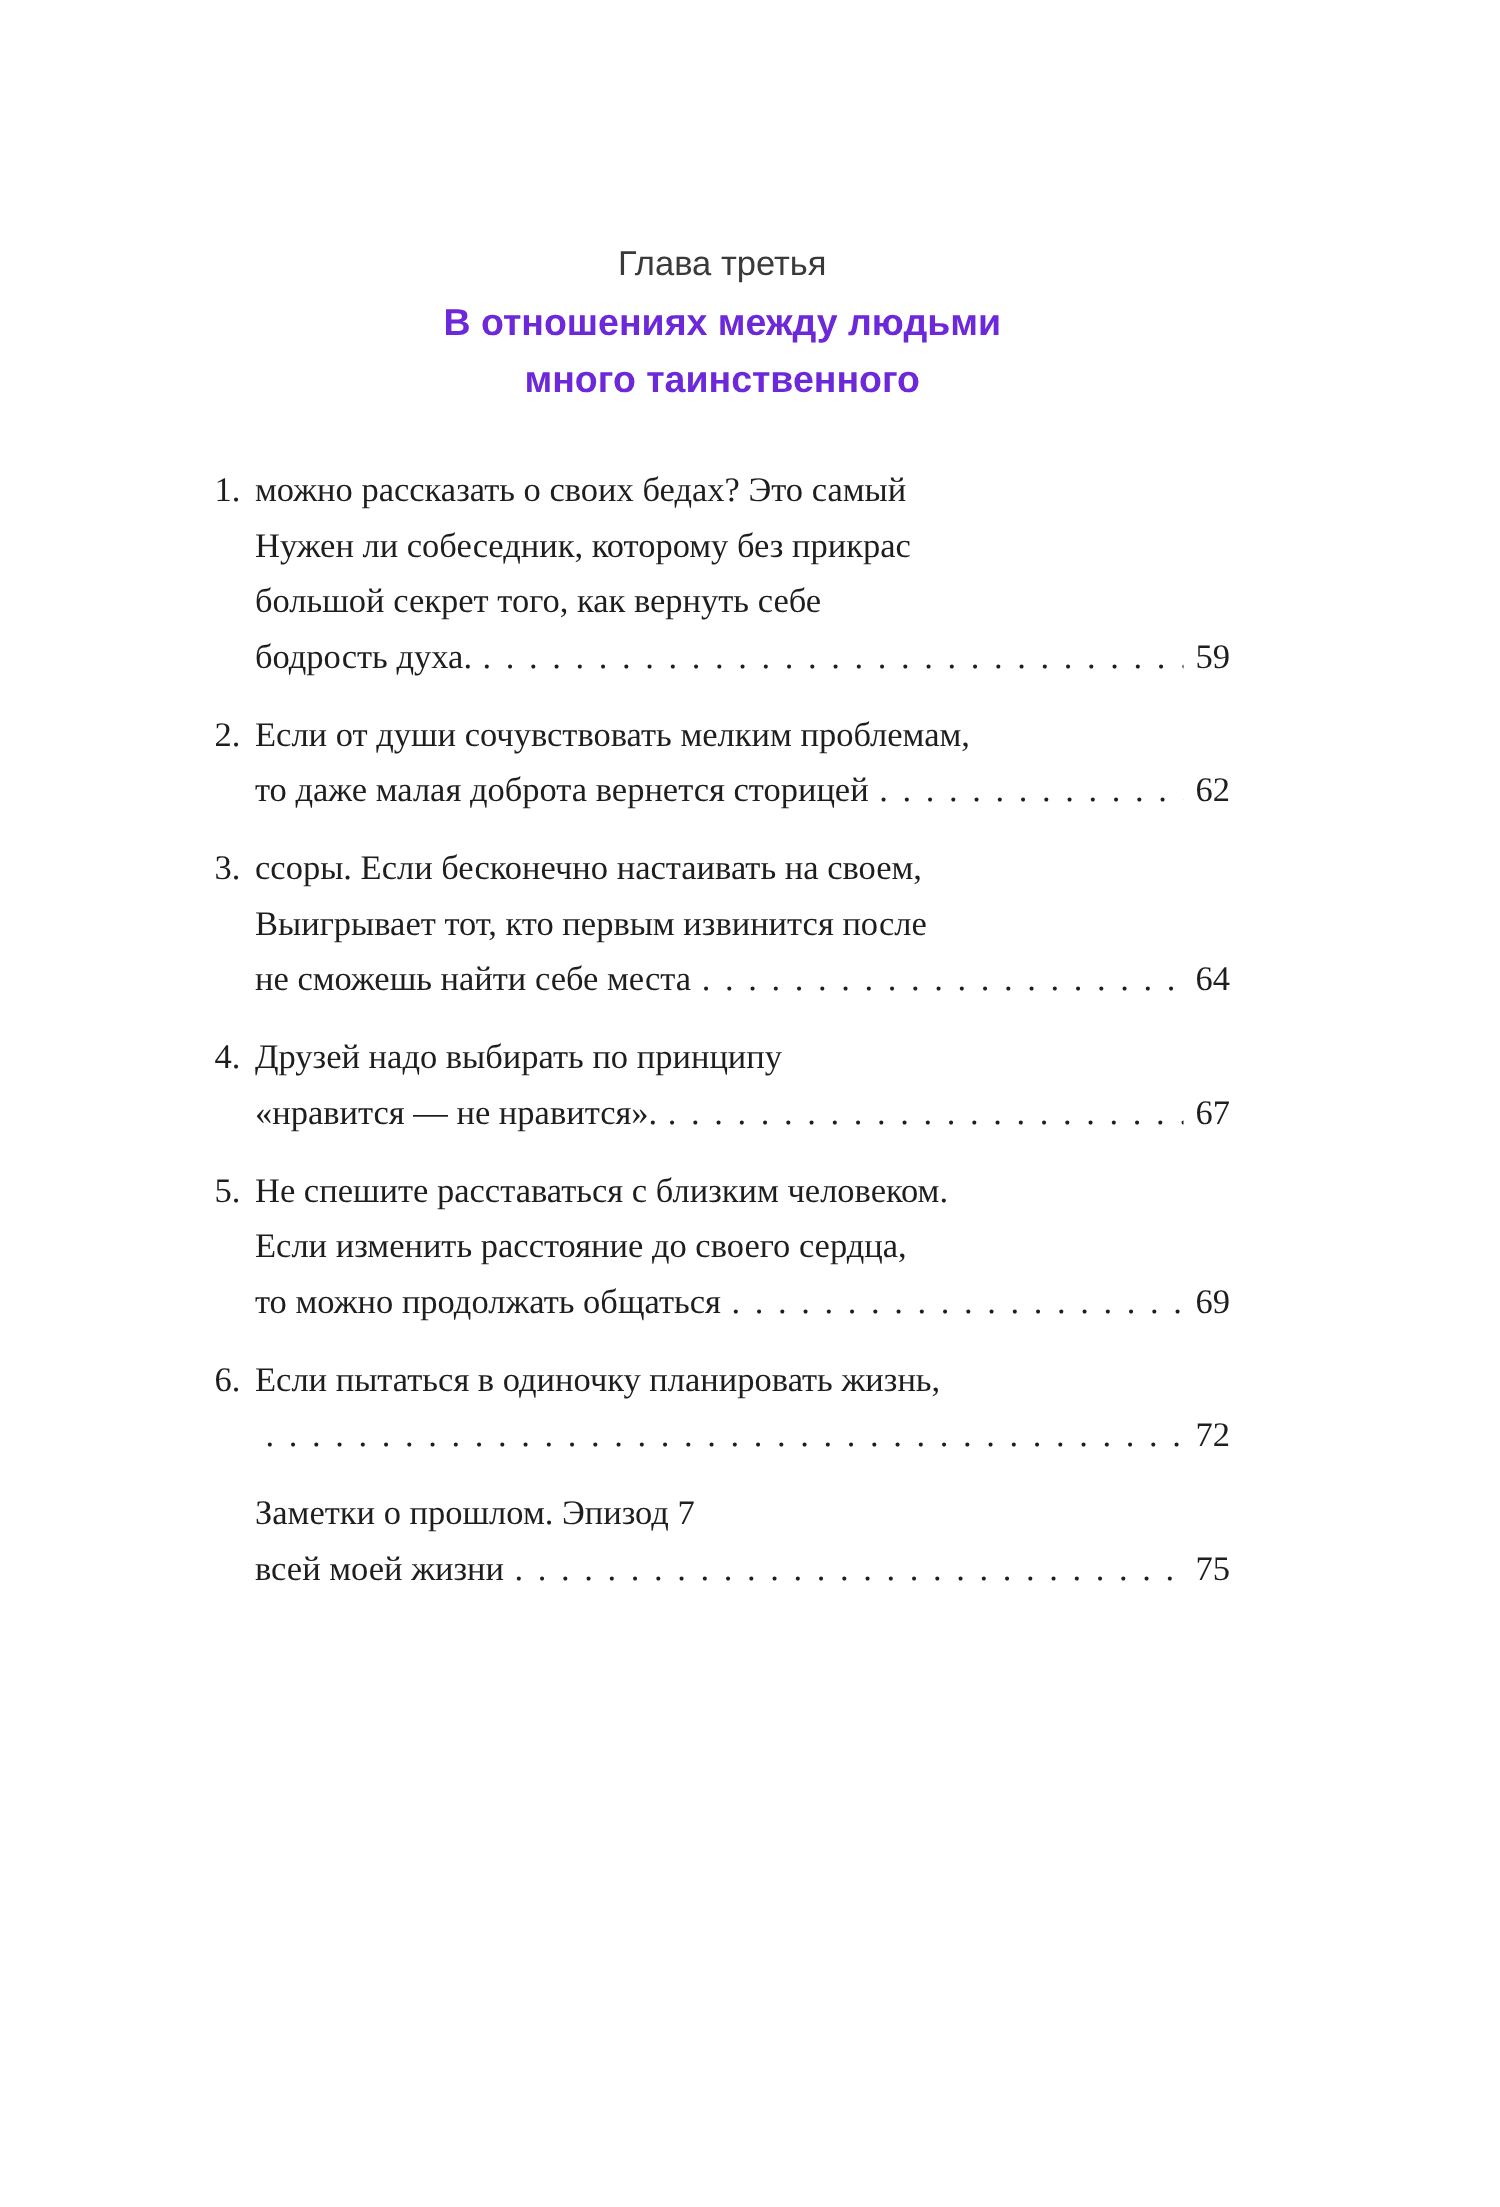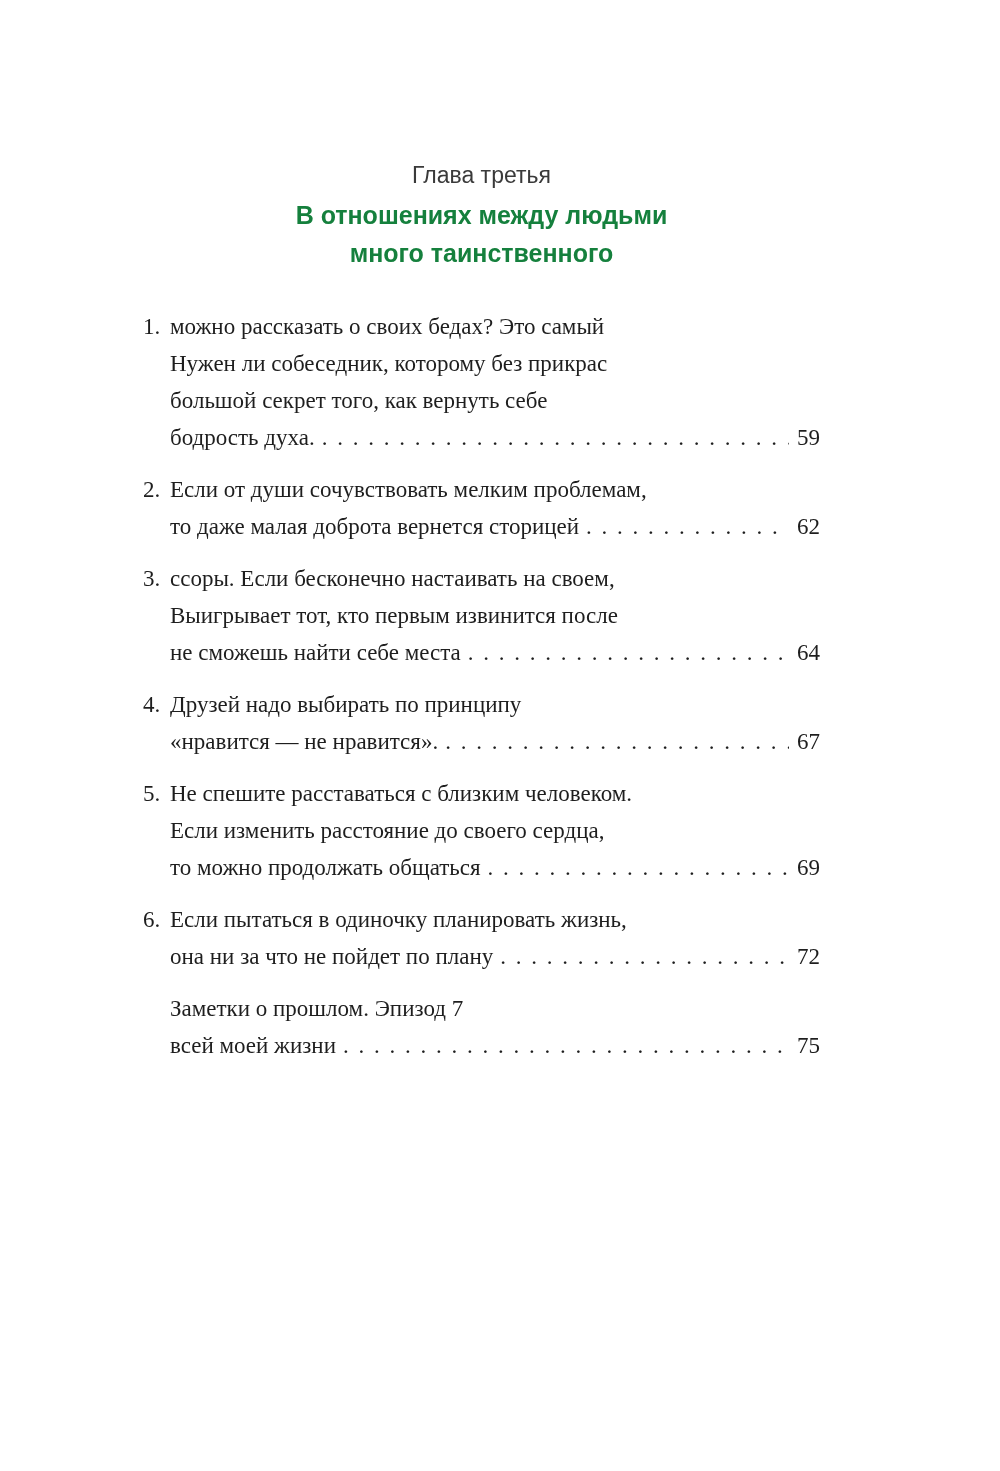--- a/index.html
+++ b/index.html
@@ -25,21 +25,21 @@
     font-size: 23px;
     font-weight: 400;
     color: #3a3a3a;
     text-align: center;
     line-height: 30px;
   }
   .title {
     font-family: "Liberation Sans", sans-serif;
     font-size: 25px;
     font-weight: 700;
-    color: #15803d;
+    color: #6d28d9;
     text-align: center;
     line-height: 38px;
     margin: 6px 0 0 0;
     white-space: pre-line;
   }
   .toc {
     margin-top: 36px;
     font-family: "Liberation Serif", "DejaVu Serif", serif;
     font-size: 23px;
     color: #1e1e1e;
@@ -150,21 +150,20 @@
               <span class="dots"></span>
               <span class="pageno">69</span>
             </div>
           </div>
         </div>
         <div class="entry">
           <span class="num">6.</span>
           <div class="body">
             <div class="line">Если пытаться в одиночку планировать жизнь,</div>
             <div class="lastline">
-              <span class="text">она ни за что не пойдет по плану</span>
               <span class="dots"></span>
               <span class="pageno">72</span>
             </div>
           </div>
         </div>
         <div class="entry">
           <span class="num"></span>
           <div class="body">
             <div class="line">Заметки о прошлом. Эпизод 7</div>
             <div class="lastline">

